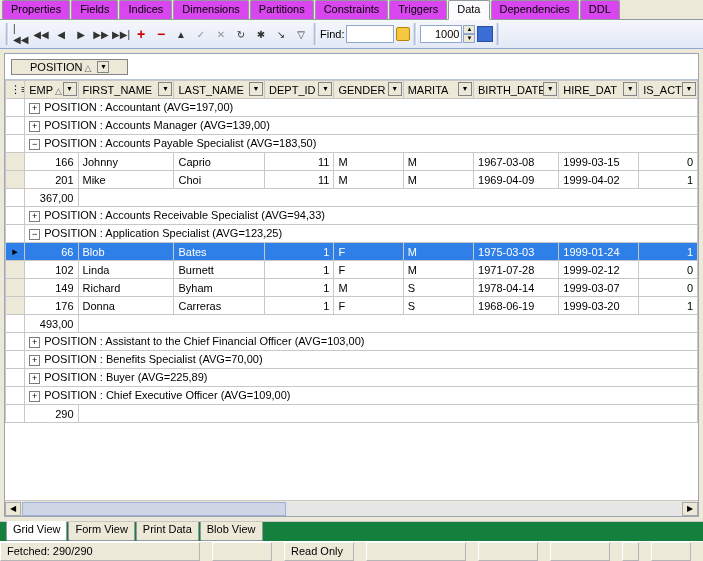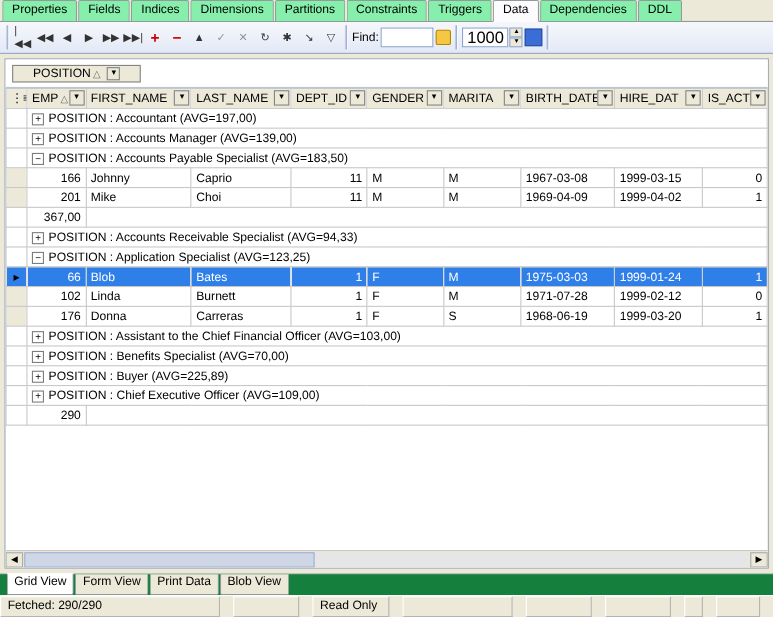--- a/index.html
+++ b/index.html
@@ -1,29 +1,29 @@
 <!DOCTYPE html>
 <html><head>
 <meta charset="utf-8">
 <style>
   * { box-sizing: border-box; }
   html, body { margin: 0; padding: 0; font-family: Tahoma, Arial, sans-serif; font-size: 11px; background: #ece9d8; color: #000; }
   .app { width: 703px; height: 561px; background: #ece9d8; display: flex; flex-direction: column; overflow: hidden; }
   
   .tabs { display: flex; height: 20px; background: #ece9d8; border-bottom: 1px solid #919b9c; padding-left: 2px; }
-  .tab { border: 1px solid #919b9c; border-bottom: none; padding: 2px 8px 1px 8px; margin-right: 1px; background: #86efac; cursor: pointer; border-top-left-radius: 2px; border-top-right-radius: 2px; position: relative; }
+  .tab { border: 1px solid #919b9c; border-bottom: none; padding: 2px 8px 1px 8px; margin-right: 1px; background: #d946ef; cursor: pointer; border-top-left-radius: 2px; border-top-right-radius: 2px; position: relative; }
   .tab.active { background: #fcfcfe; border-bottom: 1px solid #fcfcfe; z-index: 2; margin-bottom: -1px; font-weight: normal; }
   
   .toolbar { height: 29px; display: flex; align-items: center; gap: 2px; padding: 2px 4px; background: linear-gradient(#f5f7fb, #e2e9f6); border-bottom: 1px solid #8fa6d0; }
   .tool-sep { width: 4px; height: 22px; margin: 0 1px; background: linear-gradient(90deg, transparent 0, #9fb0d4 2px, #fff 3px, transparent 4px); }
   .tbtn { width: 18px; height: 18px; display: inline-flex; align-items: center; justify-content: center; border: 1px solid transparent; border-radius: 2px; cursor: pointer; font-size: 10px; color: #333; }
   .tbtn.disabled { opacity: 0.5; cursor: default; }
   .find-input { width: 48px; height: 18px; border: 1px solid #8fa6d0; background: #fff; font-size: 11px; padding: 0 2px; }
   .num-box { display: flex; align-items: center; height: 20px; }
-  .num-input { width: 42px; height: 18px; border: 1px solid #8fa6d0; background: #fff; font-size: 15px; padding: 0 2px; text-align: center; }
+  .num-input { width: 42px; height: 18px; border: 1px solid #8fa6d0; background: #fff; font-size: 11px; padding: 0 2px; text-align: right; }
   .spin { display: flex; flex-direction: column; margin-left: 1px; }
   .spin-btn { width: 12px; height: 9px; border: 1px solid #8fa6d0; background: #ece9d8; font-size: 6px; line-height: 6px; text-align: center; cursor: pointer; }
   .gap { flex: 1; }
   
   .grid-wrap { flex: 1; background: #fff; margin: 4px; border: 1px solid #9ca5b3; display: flex; flex-direction: column; overflow: hidden; }
   .group-bar { height: 26px; border-bottom: 1px solid #b9c5d8; background: #fff; display: flex; align-items: center; padding-left: 6px; }
   .group-chip { border: 1px solid #848484; background: #ece9d8; padding: 1px 18px; font-size: 11px; display: flex; align-items: center; gap: 4px; }
   .tri-asc::after { content: "△"; font-size: 9px; color: #666; margin-left: 2px; }
   .mini-dd { width: 12px; height: 12px; border: 1px solid #848484; background: #ece9d8; font-size: 7px; line-height: 10px; text-align: center; margin-left: 2px; cursor: pointer; }
   
@@ -217,29 +217,46 @@
               <td>Burnett</td>
               <td class="num">1</td>
               <td>F</td>
               <td>M</td>
               <td>1971-07-28</td>
               <td>1999-02-12</td>
               <td class="num">0</td>
             </tr>
           <tr>
               <td class="rowhdr"></td>
+              <td class="num">149</td>
+              <td>Richard</td>
+              <td>Byham</td>
+              <td class="num">1</td>
+              <td>M</td>
+              <td>S</td>
+              <td>1978-04-14</td>
+              <td>1999-03-07</td>
+              <td class="num">0</td>
+            </tr>
+          <tr>
+              <td class="rowhdr"></td>
               <td class="num">176</td>
               <td>Donna</td>
               <td>Carreras</td>
               <td class="num">1</td>
               <td>F</td>
               <td>S</td>
               <td>1968-06-19</td>
               <td>1999-03-20</td>
               <td class="num">1</td>
+            </tr>
+          <tr class="agg-row">
+              <td class="rowhdr"></td>
+              <td class="num">493,00</td>
+              <td colspan="8"></td>
             </tr>
 
           <tr class="group-row">
               <td class="rowhdr"></td>
               <td colspan="9"><span class="expander">+</span><span>POSITION : Assistant to the Chief Financial Officer (AVG=103,00)</span></td>
             </tr>
           <tr class="group-row">
               <td class="rowhdr"></td>
               <td colspan="9"><span class="expander">+</span><span>POSITION : Benefits Specialist (AVG=70,00)</span></td>
             </tr>

